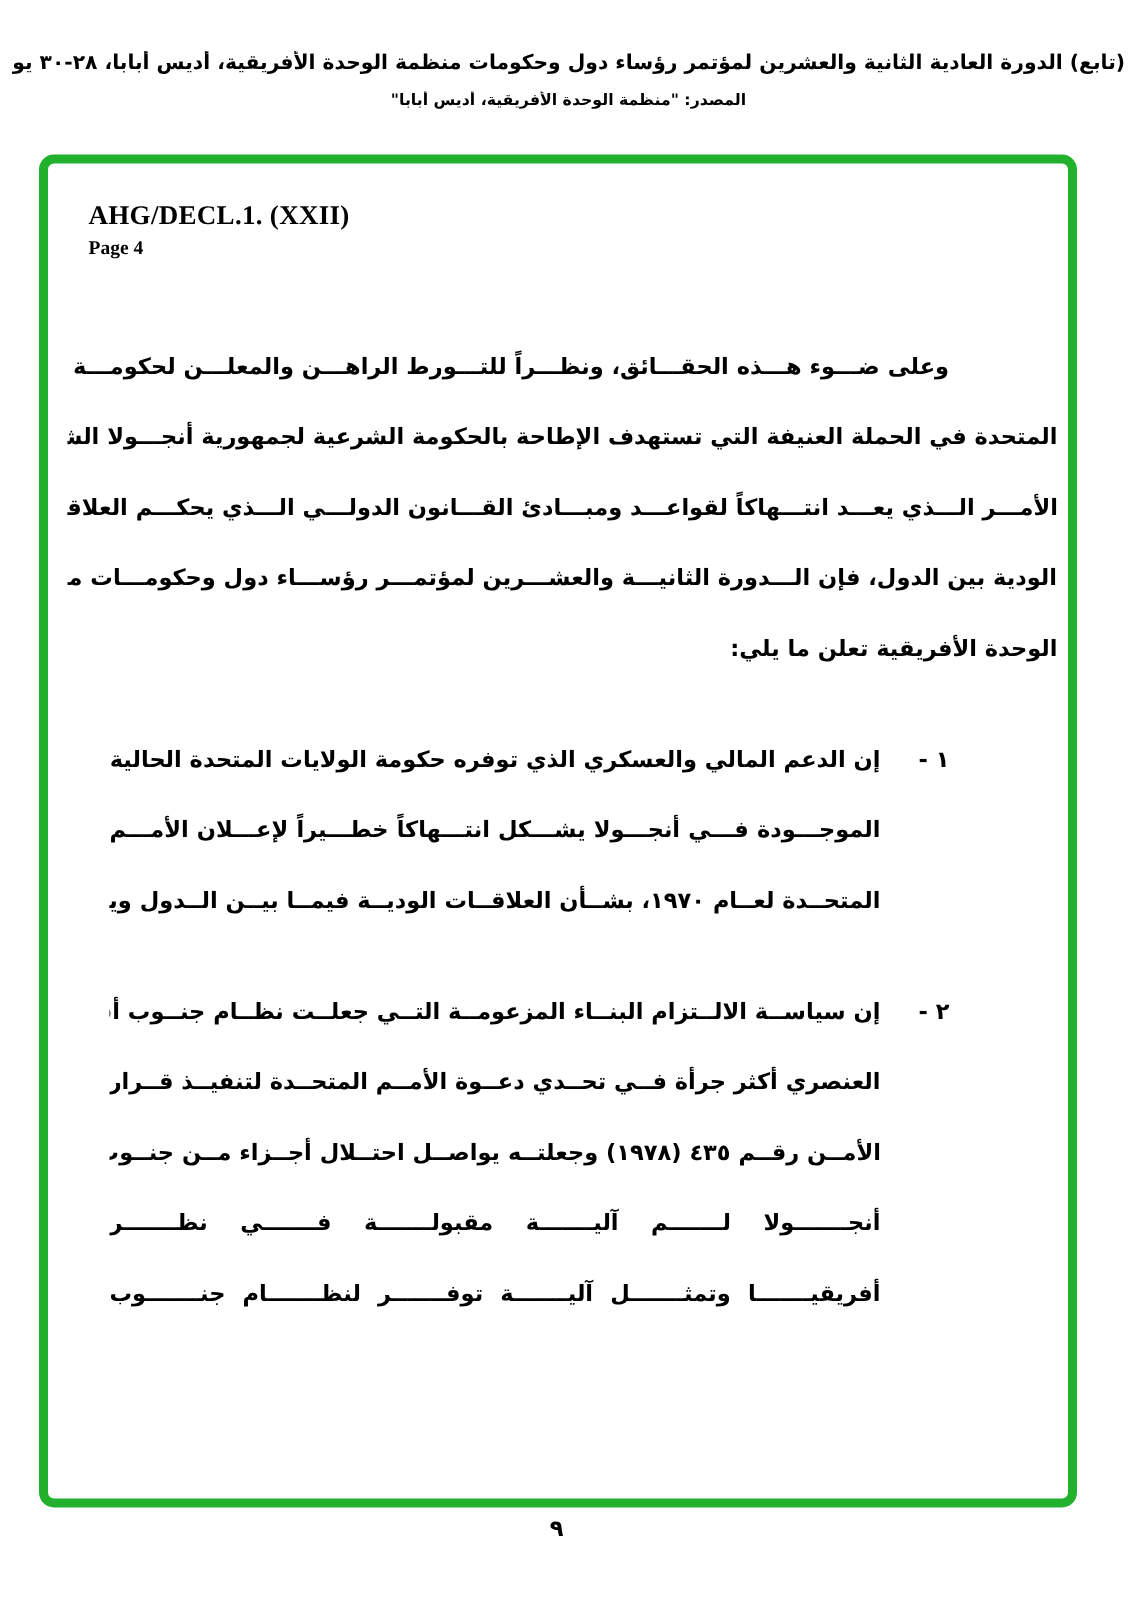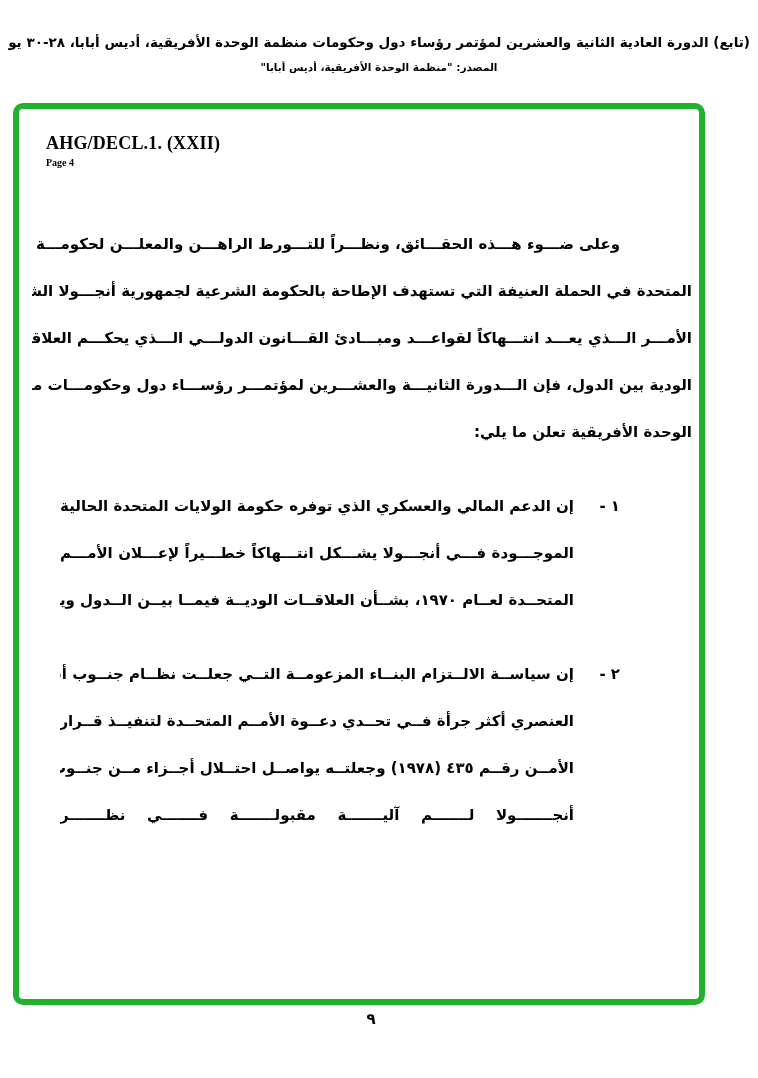--- a/index.html
+++ b/index.html
@@ -19,37 +19,37 @@
     white-space: nowrap; overflow: hidden;
   }
   .source-line {
     position: absolute; top: 61px; left: 8px; right: 8px;
     direction: rtl; text-align: center;
     font-weight: 700; font-size: 10.5px;
     white-space: nowrap; overflow: hidden;
   }
   
   .doc-box {
-    position: absolute; left: 13px; top: 103px;
+    position: absolute; left: 26px; top: 103px;
     width: 692px; height: 902px;
     box-sizing: border-box;
     border: 6px solid #22b12c;
     border-radius: 10px;
     background: #ffffff;
   }
   .doc-ref {
     margin: 24px 0 0 27px;
     font-family: "Liberation Serif", serif;
     font-weight: 700; font-size: 18px;
     letter-spacing: 0.2px;
   }
   .doc-page-label {
     margin: 3px 0 0 27px;
     font-family: "Liberation Serif", serif;
-    font-weight: 700; font-size: 10px;
+    font-weight: 700; font-size: 13px;
   }
   
   .text-area {
     position: absolute; top: 112px; right: 7px; left: 13px;
     direction: rtl;
   }
   .line {
     height: 47px; line-height: 47px;
     font-weight: 700; font-size: 15px;
     text-align: justify; text-align-last: justify;
@@ -104,19 +104,20 @@
       </div>
     </div>
 
     <div class="item">
       <div class="item-num">٢ -</div>
       <div class="item-body">
         <div class="line">إن سياســة الالــتزام البنــاء المزعومــة التــي جعلــت نظــام جنــوب أفريقيــا</div>
         <div class="line">العنصري أكثر جرأة فــي تحــدي دعــوة الأمــم المتحــدة لتنفيــذ قــرار مجلــس</div>
         <div class="line">الأمــن رقــم ٤٣٥ (١٩٧٨) وجعلتــه يواصــل احتــلال أجــزاء مــن جنــوب</div>
         <div class="line">أنجـــــــولا لـــــــم آليـــــــة مقبولـــــــة فـــــــي نظـــــــر</div>
+        <div class="line">أفريقيـــــــا وتمثـــــــل آليـــــــة توفـــــــر لنظـــــــام جنـــــــوب</div>
       </div>
     </div>
 
   </div>
 </div>
 
 <div class="footer-page">٩</div>
 
 </body></html>

